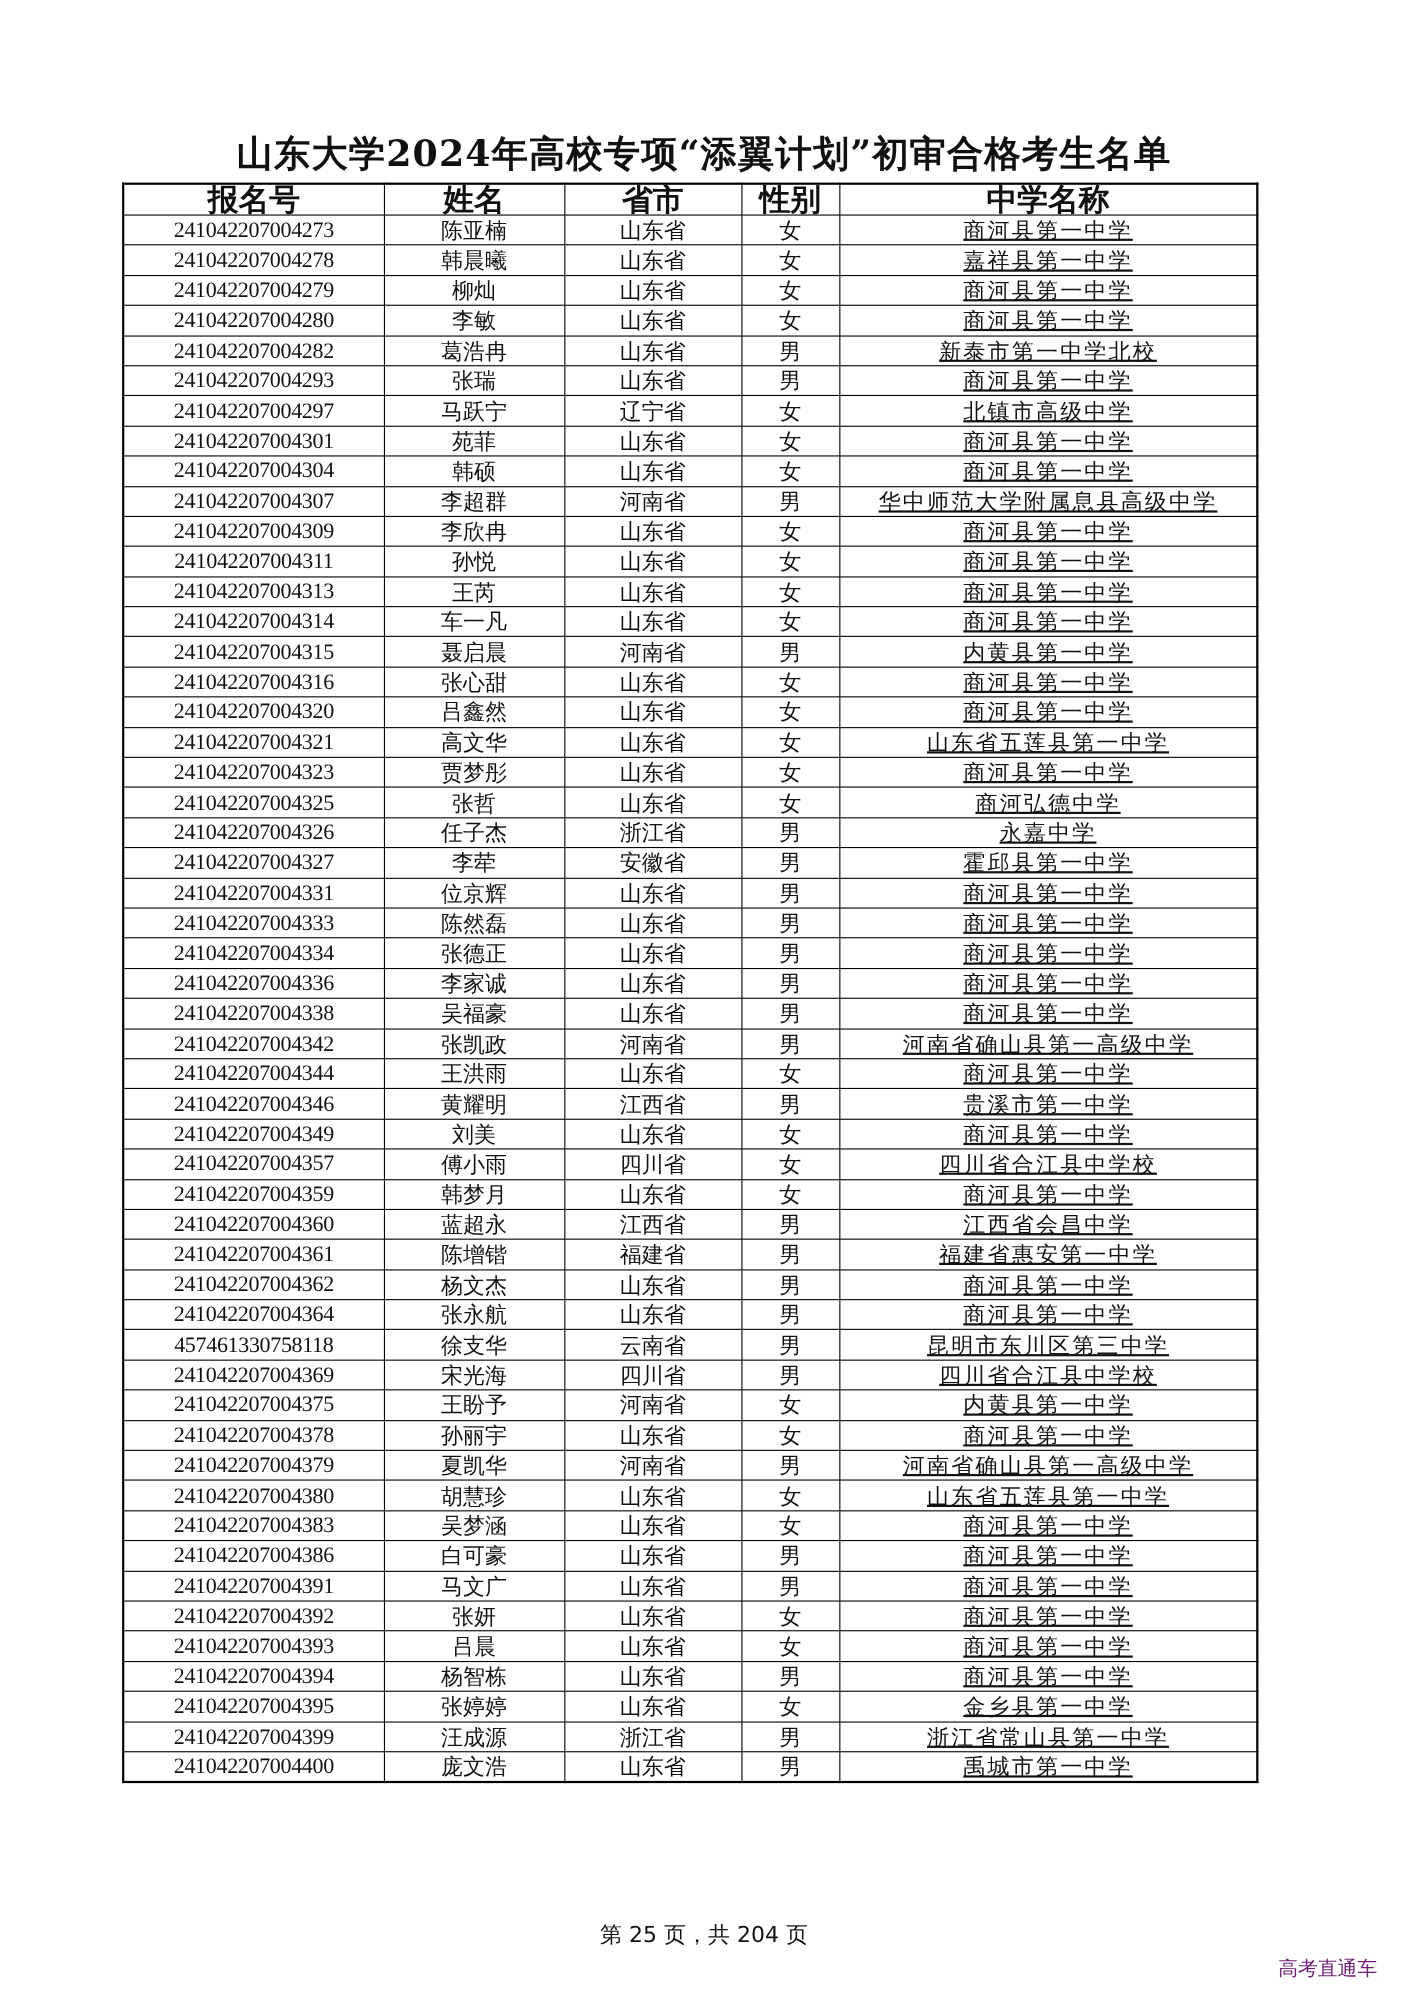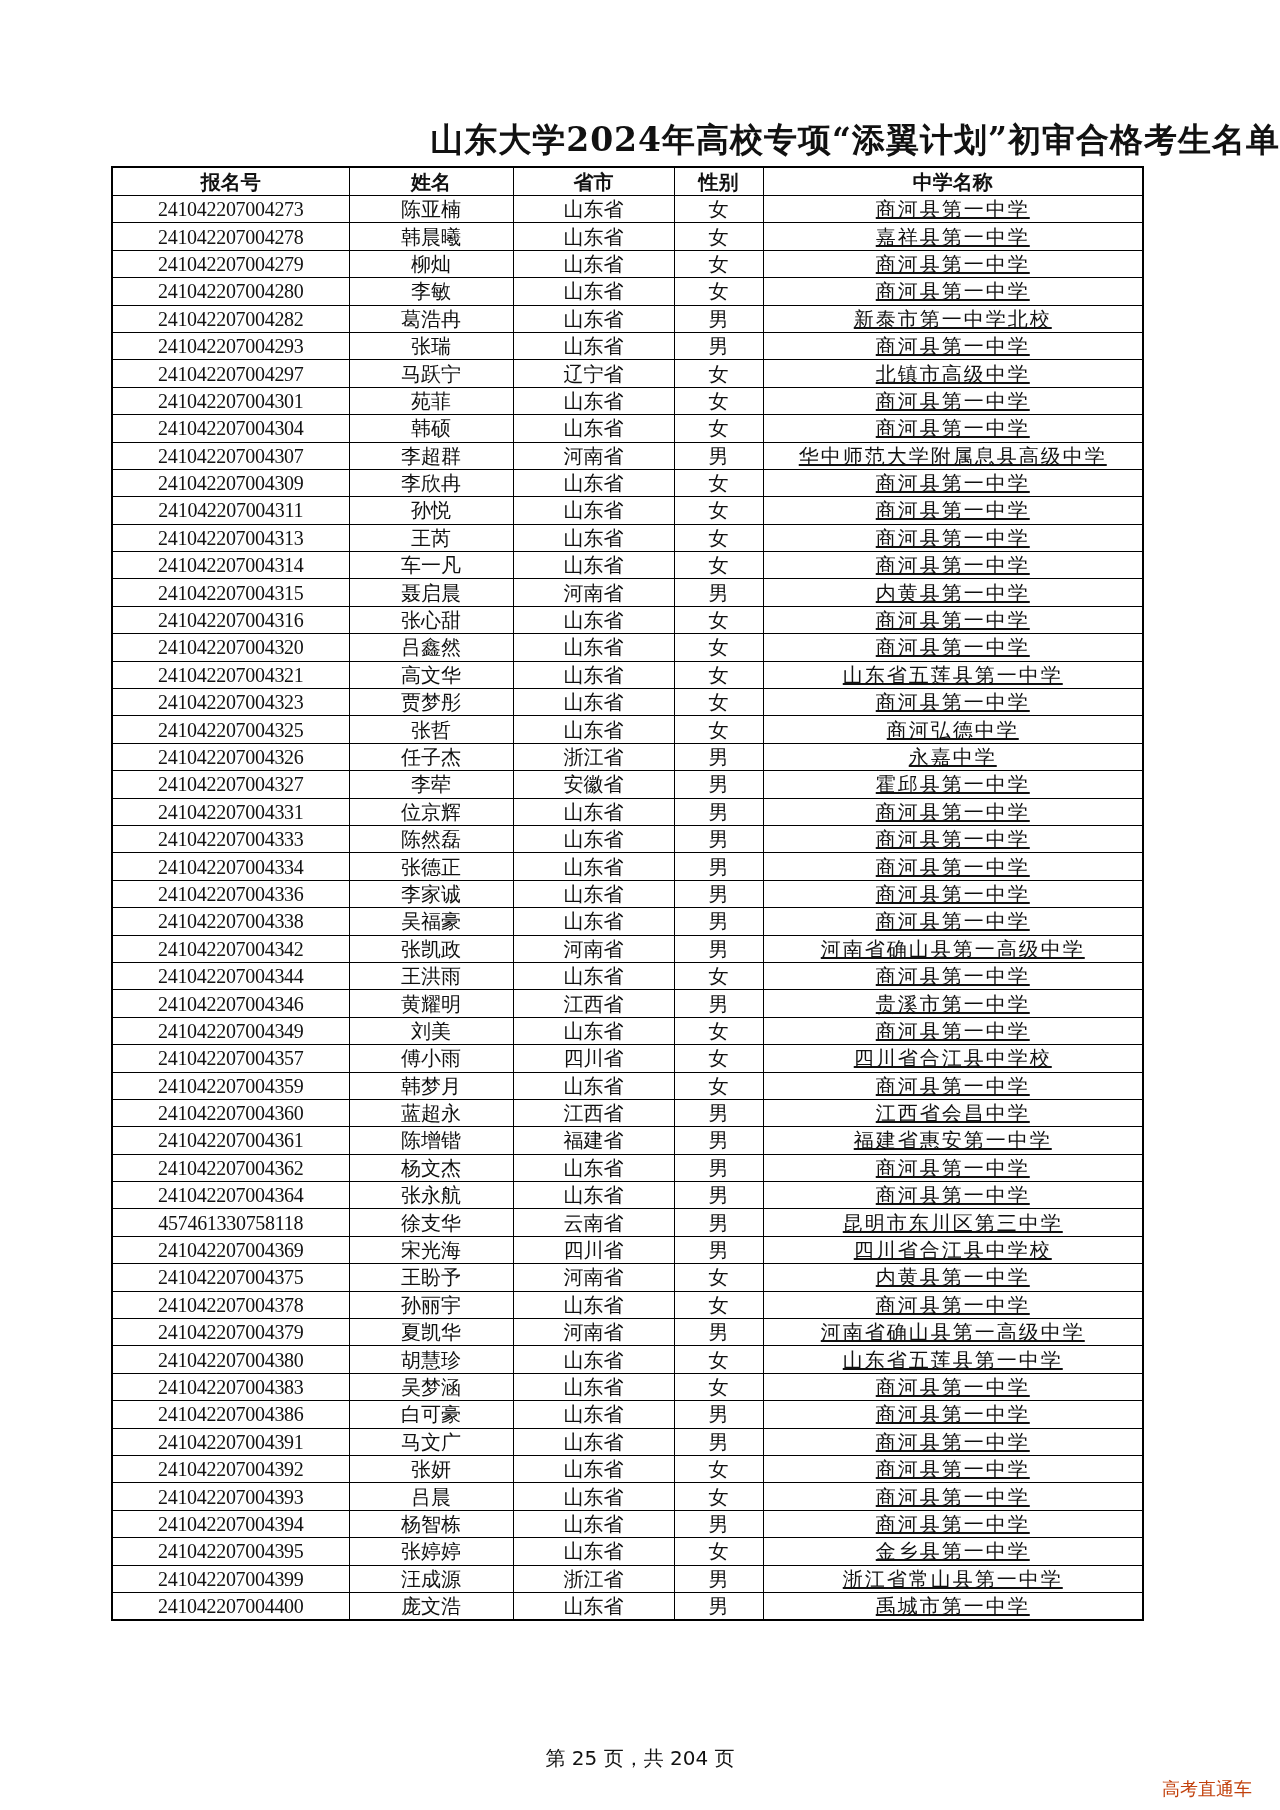--- a/index.html
+++ b/index.html
@@ -1,25 +1,25 @@
 <!DOCTYPE html>
 <html><head>
 <meta charset="utf-8">
 <style>
   html, body { margin: 0; padding: 0; background: #ffffff; }
   body { width: 1280px; height: 1810px; position: relative; overflow: hidden; font-family: "DejaVu Serif", "Liberation Serif", serif; color: #111; }
-  .title { position: absolute; top: 118px; left: 0; width: 1280px; text-align: right; font-size: 33px; font-weight: bold; letter-spacing: 1px; font-family: "DejaVu Serif", serif; }
+  .title { position: absolute; top: 118px; left: 0; width: 1280px; text-align: center; font-size: 33px; font-weight: bold; letter-spacing: 1px; font-family: "DejaVu Serif", serif; }
   table.list { position: absolute; top: 166px; left: 111px; width: 1031px; border-collapse: collapse; table-layout: fixed; border: 2px solid #000; }
   table.list th, table.list td { border: 1.5px solid #000; height: 26.4px; padding: 0; text-align: center; white-space: nowrap; overflow: hidden; line-height: 26px; }
-  table.list th { font-size: 20px; font-weight: bold; height: 27px; }
+  table.list th { font-size: 28px; font-weight: bold; height: 27px; }
   table.list td { font-size: 20px; }
   td.id { font-family: "Liberation Serif", "DejaVu Serif", serif; font-size: 22px; letter-spacing: -0.3px; }
   td.school { letter-spacing: 2px; text-decoration: underline; }
   .pager { position: absolute; top: 1745px; left: 0; width: 1280px; text-align: center; font-size: 20px; font-family: "DejaVu Sans", sans-serif; }
-  .watermark { position: absolute; top: 1777px; right: 28px; font-size: 18px; color: #c2410c; font-family: "DejaVu Sans", sans-serif; }
+  .watermark { position: absolute; top: 1777px; right: 28px; font-size: 18px; color: #701a75; font-family: "DejaVu Sans", sans-serif; }
 </style>
 </head>
 <body>
 
 <div class="title">山东大学2024年高校专项“添翼计划”初审合格考生名单</div>
 
 <table class="list">
   <colgroup>
     <col style="width:237px">
     <col style="width:164px">

